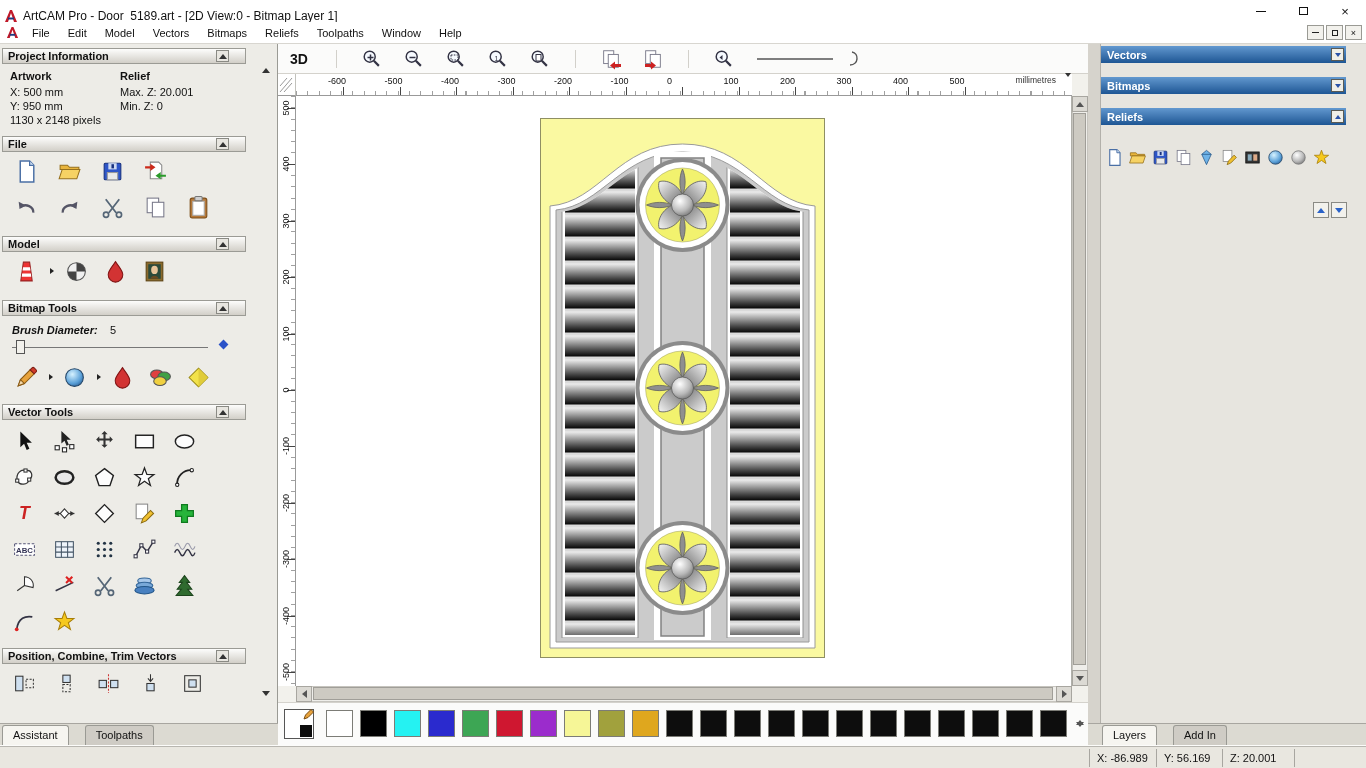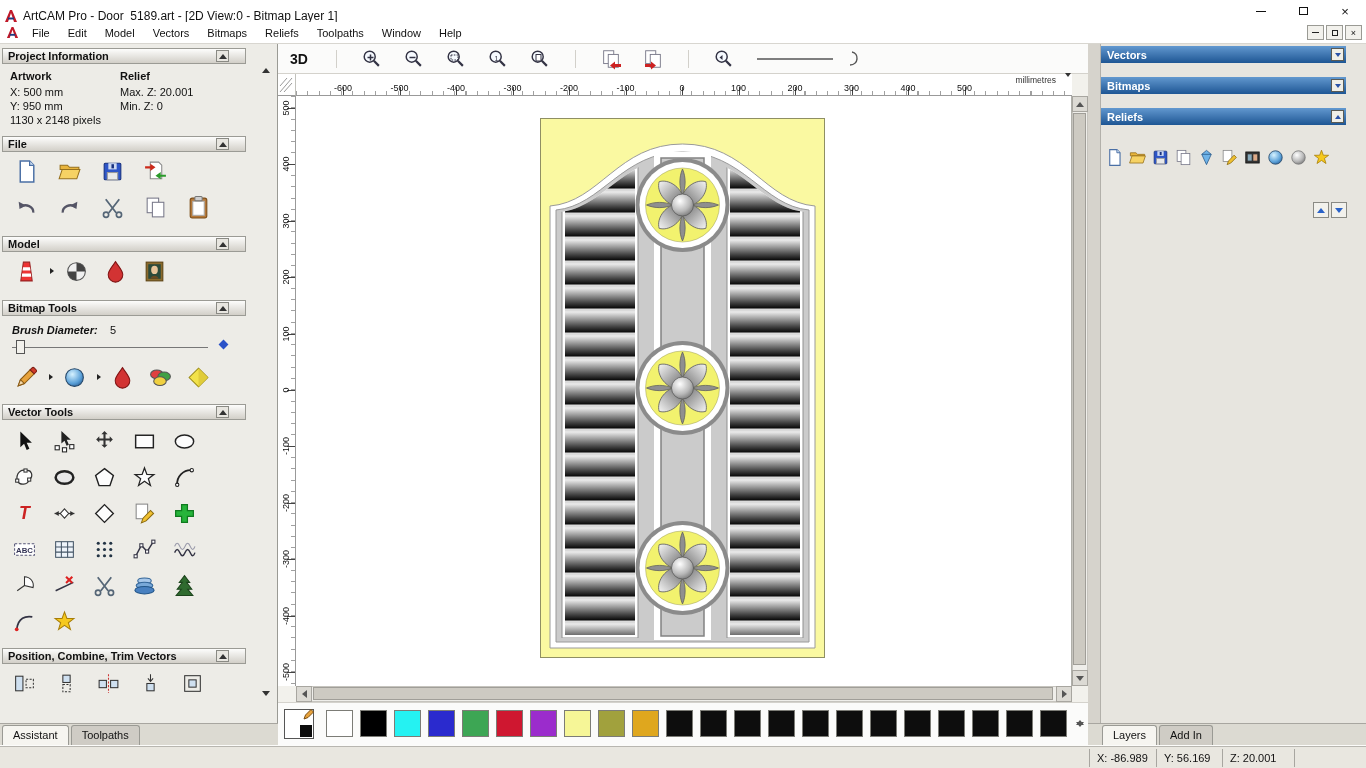--- a/index.html
+++ b/index.html
@@ -32,21 +32,21 @@
   
   #center{position:absolute;left:278px;top:44px;width:810px;height:701px;background:#f2f1ec}
   #ctoolbar{position:absolute;left:0;top:0;width:810px;height:30px;background:#fbfbfa;border-bottom:1px solid #d4d2cc;display:flex;align-items:center;padding-left:8px;gap:20px}
   .tbtn3d{font-weight:bold;font-size:14px;padding:1px 4px}
   svg.ti{width:22px;height:22px}
   .tsep{width:1px;height:18px;background:#d2d0ca;margin:0 4px}
   #corner{position:absolute;left:0;top:30px;width:18px;height:22px;background:#fff;border-right:1px solid #c2c2bc;border-bottom:1px solid #999}
   #hruler{position:absolute;left:18px;top:30px;width:776px;height:22px;background:#fff;border-bottom:1px solid #999;font-size:9px}
   .hminor{position:absolute;left:0;right:0;bottom:0;height:4px;background:repeating-linear-gradient(to right,#a0a0a0 0 1px,transparent 1px 11.3px)}
   .htick{position:absolute;bottom:0;width:1px;height:8px;background:#444}
-  .hlab{position:absolute;top:9px;width:30px;text-align:center}
+  .hlab{position:absolute;top:2px;width:30px;text-align:left}
   #vruler{position:absolute;left:0;top:52px;width:18px;height:590px;background:#fff;border-right:1px solid #999;font-size:9px}
   .vminor{position:absolute;top:0;bottom:0;right:0;width:4px;background:repeating-linear-gradient(to bottom,#a0a0a0 0 1px,transparent 1px 11.28px)}
   .vtick{position:absolute;right:0;height:1px;width:8px;background:#444}
   .vlab{position:absolute;left:-5px;width:26px;height:10px;text-align:center;transform:rotate(-90deg)}
   #viewport{position:absolute;left:18px;top:52px;width:776px;height:590px;background:#fff;border-right:1px solid #b0b0aa;overflow:hidden}
   
   .sbtn{background:#dcdad4;border:1px solid #a8a6a0;display:flex;align-items:center;justify-content:center}
   .strack{background:#efeeea;border:1px solid #c6c4be}
   .sthumb{position:absolute;background:#cdcac2;border:1px solid #a09e98}
   #vscroll{position:absolute;left:794px;top:52px;width:16px;height:590px}
@@ -59,21 +59,21 @@
   #rightpanel{position:absolute;left:1100px;top:44px;width:266px;height:679px;background:#e7e5df;border-left:1px solid #b2b0aa;overflow:hidden}
   .bluehdr{position:absolute;left:0;width:245px;height:17px;background:linear-gradient(#6298cf,#1e5694);color:#fff;font-weight:bold;display:flex;align-items:center;justify-content:space-between;padding:0 2px 0 6px;font-size:11px}
   .bluebtn{width:13px;height:13px;background:#f0efe8;border:1px solid #5a5a54;display:flex;align-items:center;justify-content:center}
   #combo{position:absolute;left:1px;top:82px;width:240px;height:18px;background:#fff;border:1px solid #7a7a74;display:flex;align-items:center}
   #combobtn{position:absolute;right:1px;top:1px;width:16px;height:14px;background:#dcdad2;border:1px solid #9a9894;display:flex;align-items:center;justify-content:center}
   #layerrow{position:absolute;left:0;top:130px;width:246px;height:22px;background:linear-gradient(#fafaf8,#d4d2ca);border-top:1px solid #b8b6b0;border-bottom:1px solid #a8a6a0;display:flex;align-items:center;gap:4px;padding:0 3px}
   .sqbtn15{width:16px;height:16px;background:#f2f1ec;border:1px solid #8a8a84;display:flex;align-items:center;justify-content:center}
   
   #lefttabs{position:absolute;left:0;top:723px;width:278px;height:22px;background:#dcdad2;border-top:1px solid #a8a6a0;display:flex;align-items:flex-end;padding:0 2px}
   #righttabs{position:absolute;left:1088px;top:723px;width:278px;height:22px;background:#dcdad2;border-top:1px solid #a8a6a0;display:flex;align-items:flex-end;padding:0 0 0 14px}
-  .tab{padding:3px 10px 3px;border:1px solid #9a9a94;border-bottom:none;border-radius:3px 3px 0 0;background:#cfccc5;margin-right:2px;height:20px}
+  .tab{padding:3px 10px 3px;border:1px solid #9a9a94;border-bottom:none;border-radius:3px 3px 0 0;background:#cfccc5;margin-right:16px;height:20px}
   .tab.active{background:#f6f5f0}
   
   #statusbar{position:absolute;left:0;top:745px;width:1366px;height:23px;background:#e9e7e0;border-top:1px solid #fcfcfa;box-shadow:inset 0 1px 0 #b8b6b0}
   .scell{position:absolute;top:3px;height:18px;border-left:1px solid #a8a6a0;padding:3px 0 0 7px}
 </style>
 </head>
 <body>
 
 <svg width="0" height="0" style="position:absolute" aria-hidden="true">
 <defs>

